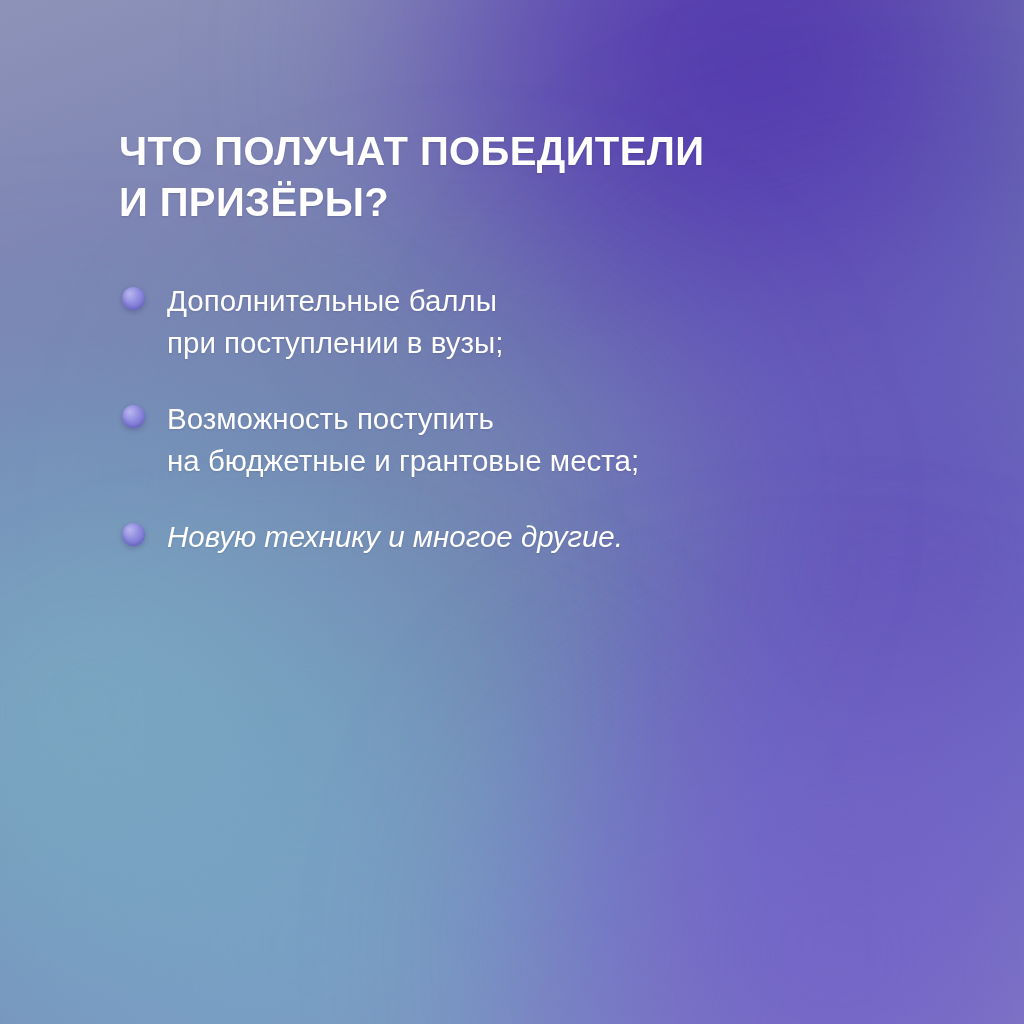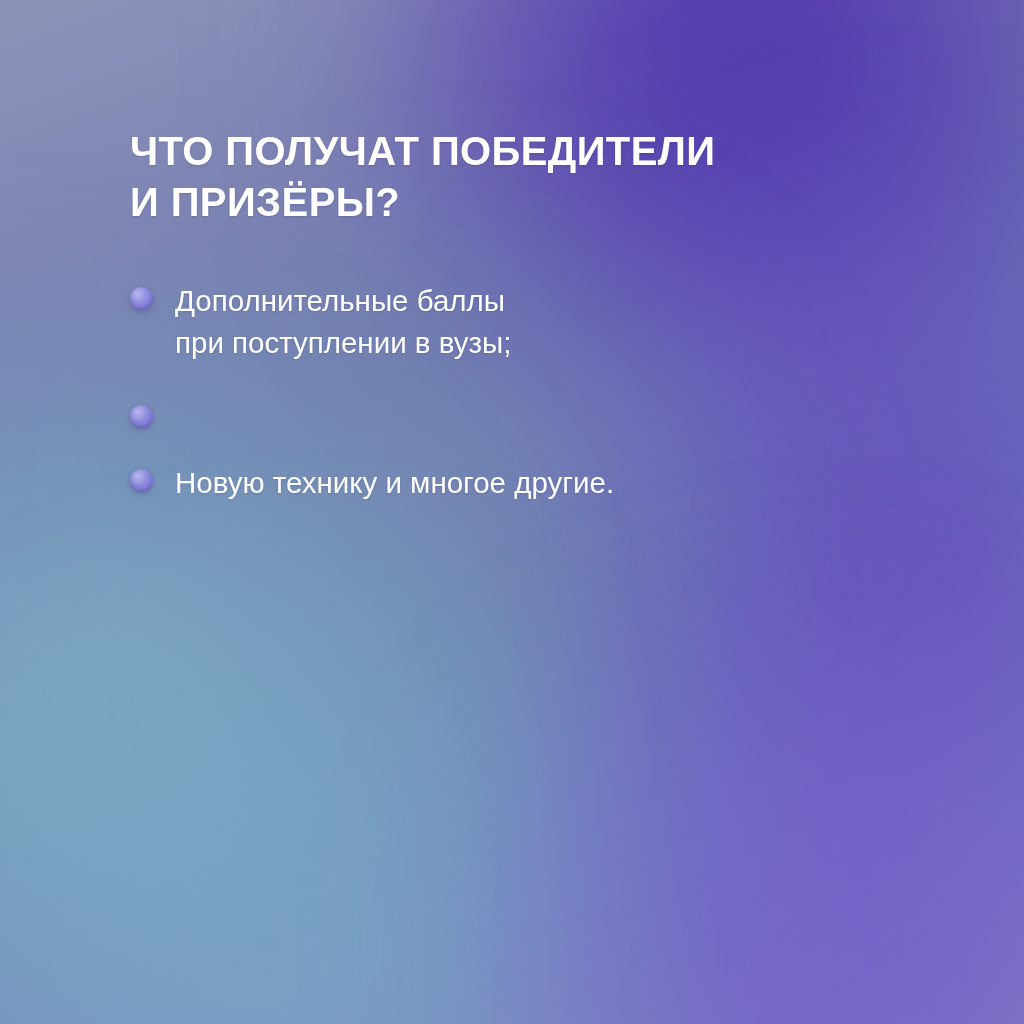--- a/index.html
+++ b/index.html
@@ -70,38 +70,38 @@
     top: 126px;
     width: 800px;
   }
 
   .headline {
     color: #ffffff;
     font-weight: bold;
     font-size: 40px;
     line-height: 1.28;
     letter-spacing: 0.4px;
-    margin: 0 0 52px 12px;
+    margin: 0 0 52px 1px;
     text-transform: uppercase;
     white-space: pre-line;
     text-shadow: 0 1px 2px rgba(40,30,90,0.18);
   }
 
   .bullets {
     list-style: none;
-    margin: 12px;
+    margin: 4px;
     padding: 0;
   }
 
   .bullet-item {
     display: flex;
     align-items: flex-start;
     margin-bottom: 34px;
   }
-  .bullet-item:last-child { margin-bottom: 0; }
+  .bullet-item:last-child { margin-bottom: 0; font-style: italic; }
 
   .bullet-dot {
     flex: 0 0 auto;
     width: 23px;
     height: 23px;
     border-radius: 50%;
     margin-top: 7px;
     margin-right: 22px;
     background: radial-gradient(circle at 34% 30%, #b9b6ef 0%, #8e8bdf 45%, #6f6dcd 100%);
     box-shadow: 0 2px 5px rgba(45,35,95,0.28), inset 0 -2px 4px rgba(60,50,140,0.35);
@@ -136,20 +136,22 @@
     <ul class="bullets">
 
       <li class="bullet-item">
         <span class="bullet-dot"></span>
         <span class="bullet-text">Дополнительные баллы
 при поступлении в вузы;</span>
       </li>
 
       <li class="bullet-item">
         <span class="bullet-dot"></span>
+        <span class="bullet-text">Возможность поступить
+на бюджетные и грантовые места;</span>
       </li>
 
 
       <li class="bullet-item">
         <span class="bullet-dot"></span>
         <span class="bullet-text">Новую технику и многое другие.</span>
       </li>
 
     </ul>
   </div>

